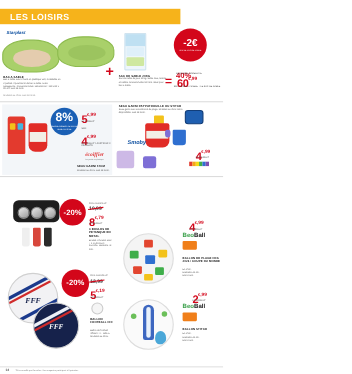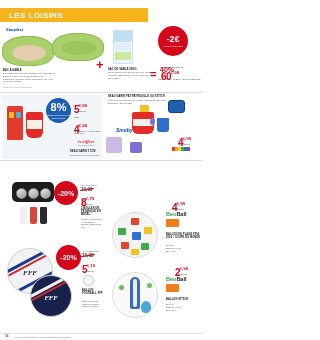--- a/index.html
+++ b/index.html
@@ -6,21 +6,21 @@
   html, body {
     width: 203px; height: 340px;
     background: #ffffff;
     font-family: "Liberation Sans", sans-serif;
     overflow: hidden;
   }
   .page { position: relative; width: 203px; height: 340px; background:#fff; }
 
   
   .banner {
-    position: absolute; left: 0; top: 8px; width: 148px; height: 14px;
+    position: absolute; left: 0; top: 8px; width: 164px; height: 14px;
     background: #f6b31b;
     display: flex; align-items: center;
   }
   .banner-title {
     color: #ffffff; font-size: 8px; font-weight: bold;
     letter-spacing: 0.4px; padding-left: 9px;
   }
 
   
   .tiny { font-size: 2.1px; line-height: 2.8px; color: #4a4a4a; }

